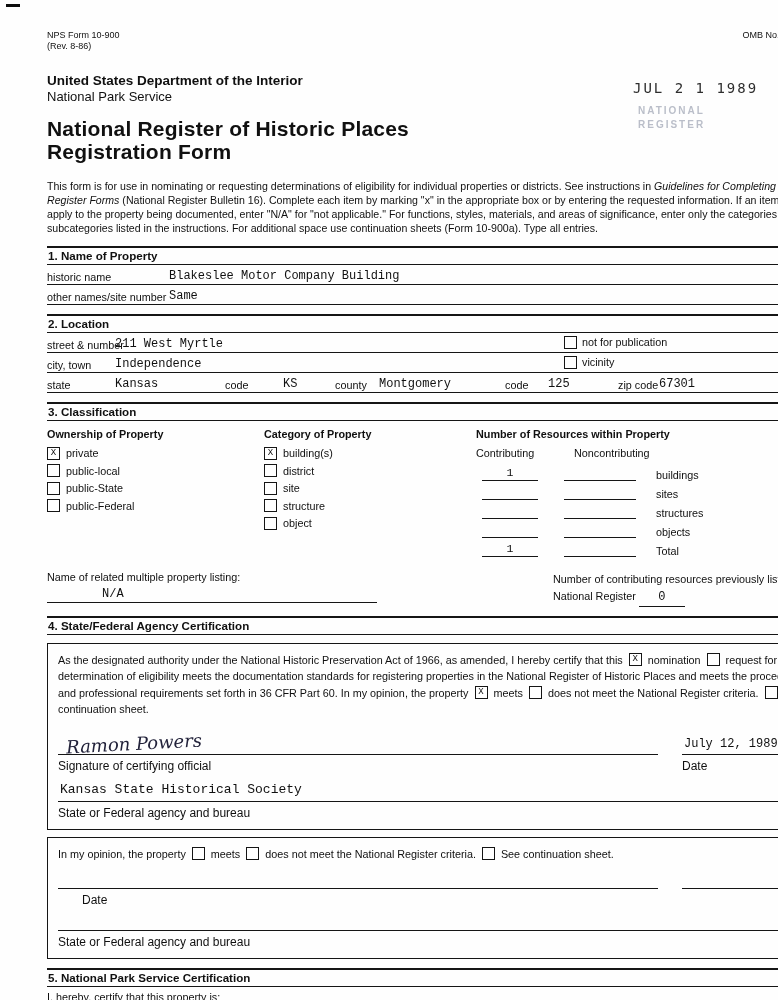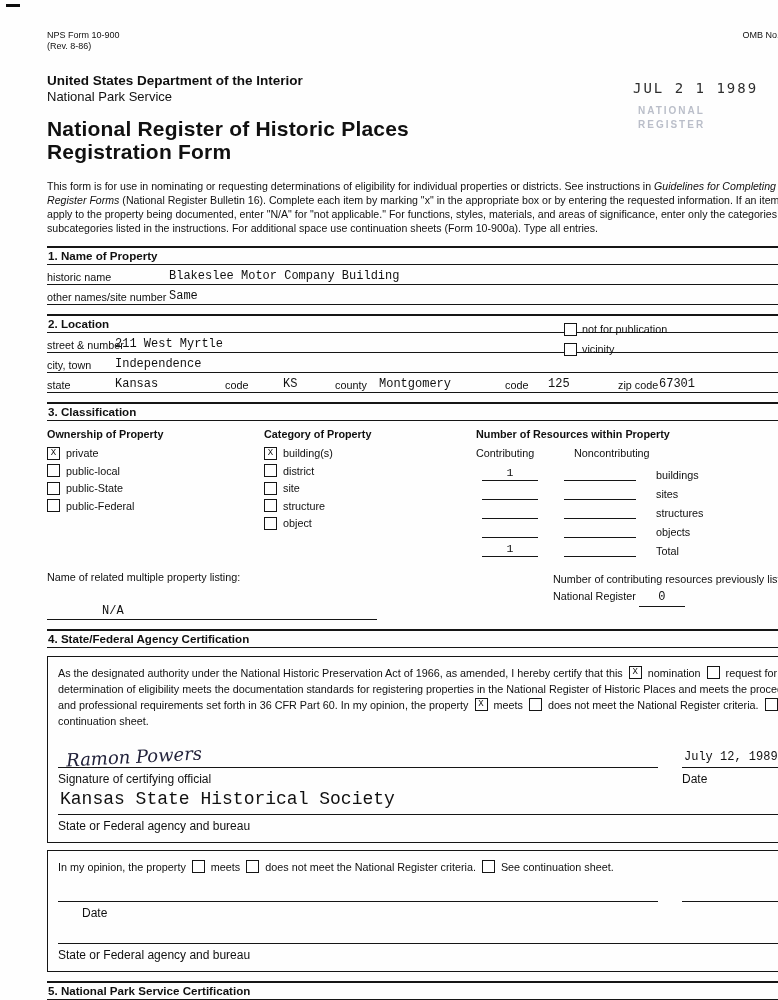--- a/index.html
+++ b/index.html
@@ -14,51 +14,51 @@
   .intro{font-size:10.6px;line-height:1.34;margin-top:15px;}
   .section-head{margin-top:9px;border-top:2.5px solid #151515;border-bottom:1.4px solid #151515;font-weight:bold;font-size:11.6px;padding:1px 0 2px 1px;}
   .entry{position:relative;display:flex;align-items:flex-end;border-bottom:1.3px solid #151515;min-height:18px;font-size:10.8px;padding-bottom:1px;}
   .label{white-space:nowrap;}
   .lab{font-size:12px;}
   .mono{font-family:"Liberation Mono","DejaVu Sans Mono",monospace;font-size:12px;}
   .val{position:absolute;bottom:1px;}
   .abs{position:absolute;bottom:1px;}
   .cb{display:inline-block;width:11px;height:11px;border:1.3px solid #151515;text-align:center;font-size:9px;line-height:10px;font-family:"Liberation Mono",monospace;flex:none;background:#fff;overflow:hidden;}
   .cb-inline{display:inline-block;vertical-align:-2px;margin:0 3px;}
-  .cb-abs{position:absolute;left:517px;bottom:16px;display:inline-flex;align-items:center;gap:5px;}
+  .cb-abs{position:absolute;left:517px;bottom:3px;display:inline-flex;align-items:center;gap:5px;}
   .class-cols{display:flex;margin-top:7px;font-size:10.8px;}
   .col-own{width:217px;}
   .col-cat{width:212px;}
   .col-res{flex:1;}
   .col-title{font-weight:bold;margin-bottom:7px;}
   .cb-row{display:flex;align-items:center;gap:6px;margin-bottom:4.5px;}
   .res-head{display:flex;margin-bottom:7px;}
   .res-head span:first-child{width:98px;}
   .res-row{display:flex;align-items:flex-end;margin-bottom:4px;}
   .res-line{display:inline-block;width:56px;margin-left:6px;border-bottom:1.1px solid #151515;text-align:center;height:14px;font-family:"Liberation Mono",monospace;font-size:11.5px;}
   .res-line2{width:72px;margin-left:26px;}
   .res-label{margin-left:20px;}
   .mpl-row{display:flex;margin-top:10px;font-size:10.8px;}
   .mpl-left{width:330px;}
-  .mpl-line{border-bottom:1.1px solid #151515;height:16px;margin-top:20px;position:relative;}
+  .mpl-line{border-bottom:1.1px solid #151515;height:16px;margin-top:3px;position:relative;}
   .mpl-right{width:272px;margin-left:auto;line-height:1.55;}
   .prev-val{display:inline-block;width:46px;border-bottom:1.1px solid #151515;text-align:center;font-family:"Liberation Mono",monospace;font-size:12px;}
   .cert-box{border:1.5px solid #151515;margin-top:8px;padding:8px 10px 7px;font-size:10.8px;line-height:1.5;}
   .cert-box + .cert-box{margin-top:7px;}
   .sig-row{display:flex;align-items:flex-end;margin-top:15px;}
   .sig-line{flex:1;border-bottom:1.1px solid #151515;position:relative;height:22px;}
   .sig-hand{position:absolute;left:8px;bottom:-3px;font-size:18px;color:#22223a;}
   .sig-typed{position:absolute;left:188px;bottom:1px;}
   .date-line{width:132px;margin-left:24px;border-bottom:1.1px solid #151515;height:17px;position:relative;}
   .date-line .mono{position:absolute;left:2px;bottom:1px;}
   .sig-labels{display:flex;margin-top:2px;}
   .sig-labels .left{flex:1;}
   .sig-labels .right{width:132px;margin-left:24px;}
   .agency-line{border-bottom:1.1px solid #151515;height:17px;margin-top:9px;width:97%;position:relative;}
-  .agency-line .mono{position:absolute;left:2px;bottom:1px;font-size:18px;}
+  .agency-line .mono{position:absolute;left:2px;bottom:1px;font-size:13px;}
   .hand{font-family:"DejaVu Serif",serif;font-style:italic;display:inline-block;transform:rotate(-3deg);}
   .npc{display:flex;margin-top:4px;font-size:10.8px;}
   .npc-left{width:258px;}
   .npc-intro{font-size:10.8px;margin-top:4px;}
   .opt{display:flex;align-items:center;gap:5px;margin-top:4.5px;}
   .npc-right{flex:1;padding-left:18px;padding-top:14px;}
   .artifact{position:absolute;background:#0c0c0c;}
 </style>
 </head>
 <body>

